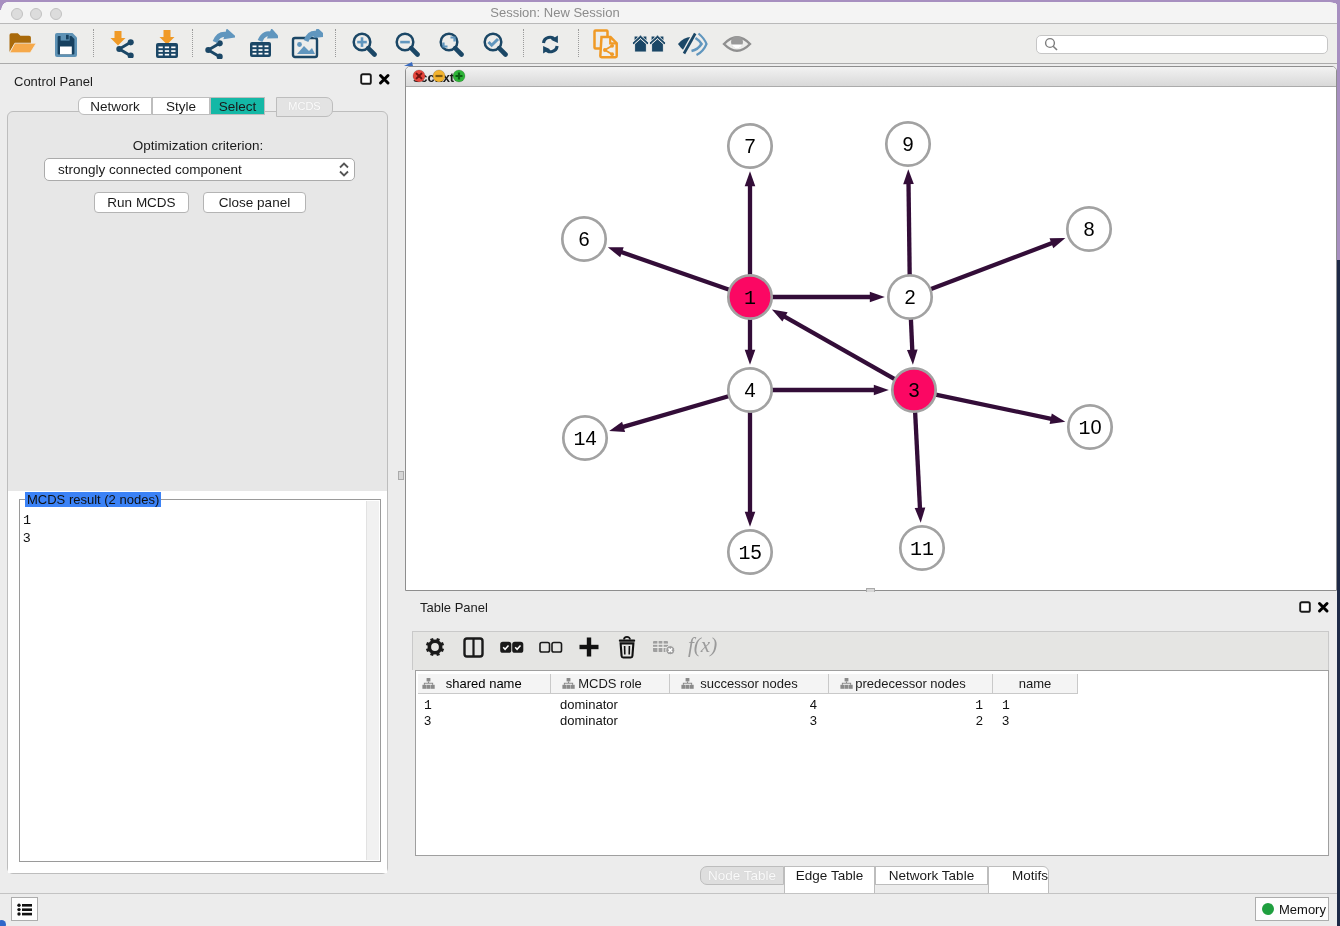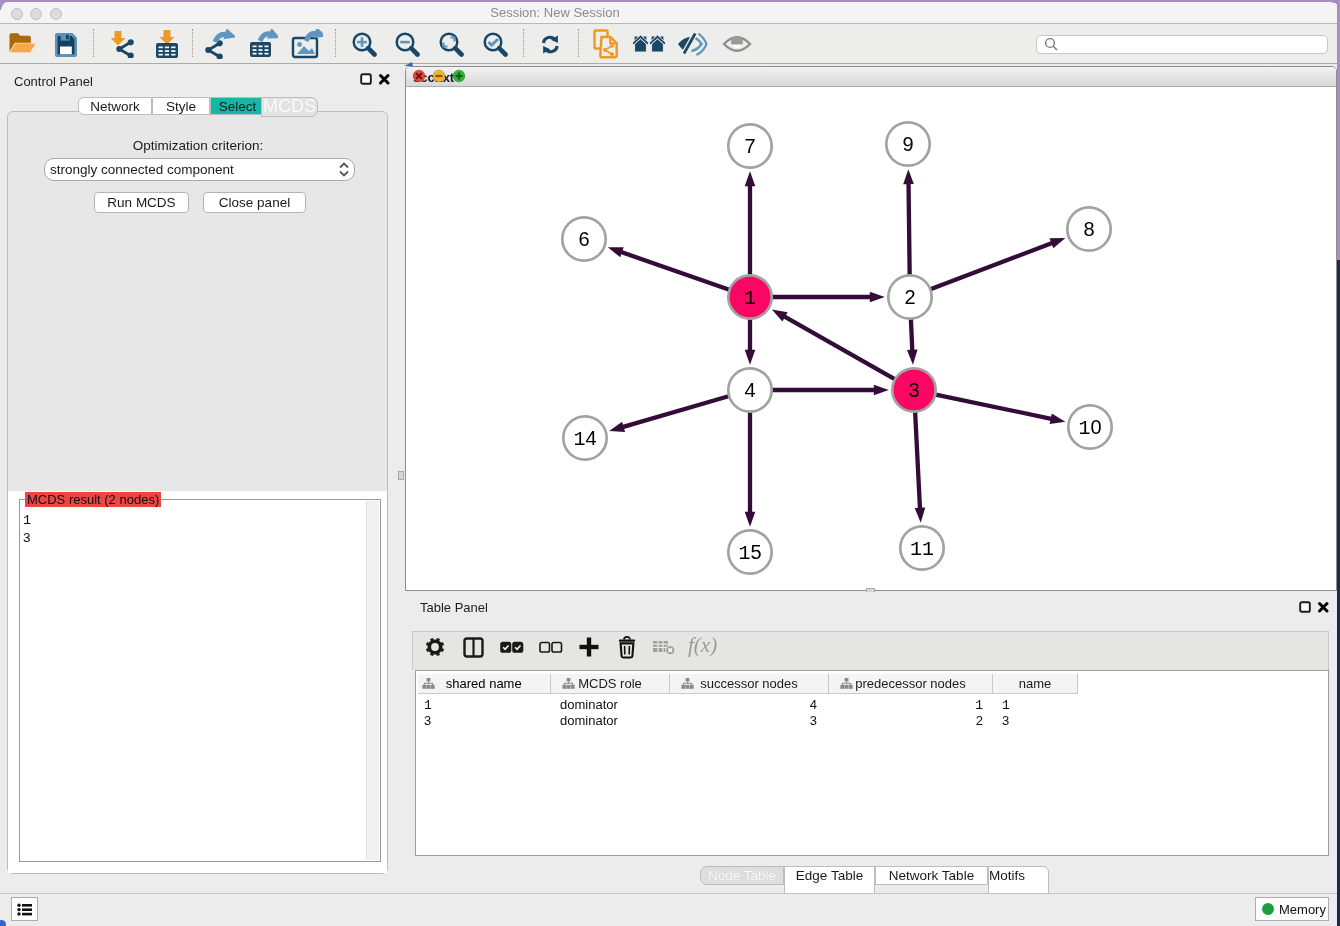--- a/index.html
+++ b/index.html
@@ -151,31 +151,31 @@
   </svg>
 <div class="abs" style="left:14px;top:73.5px;font-size:13px;color:#1d1d1d">Control Panel</div>
 <svg class="abs" style="left:360px;top:73px" width="31" height="13" viewBox="0 0 31 13">
     <rect x="1.2" y="1.2" width="9.6" height="9.6" rx="1.6" fill="#fff" stroke="#1a1a1a" stroke-width="1.9"></rect>
     <path d="M20.5 2.5 L28 10 M28 2.5 L20.5 10" stroke="#000" stroke-width="3" stroke-linecap="round"></path>
   </svg>
 <div class="abs" style="left:7px;top:111px;width:381px;height:763px;background:#E7E7E7;border:1px solid #BDBDBD;border-radius:6px"></div>
 <div class="abs" style="left:78px;top:96.5px;width:74px;height:18px;background:#FFFFFF;border:1px solid #BDBDBD;border-radius:6px 0 0 6px;font-size:13.5px;color:#1a1a1a;text-align:center;line-height:17px;text-shadow:none">Network</div>
 <div class="abs" style="left:152px;top:96.5px;width:58px;height:18px;background:#FFFFFF;border:1px solid #BDBDBD;border-radius:0;font-size:13.5px;color:#1a1a1a;text-align:center;line-height:17px;text-shadow:none">Style</div>
 <div class="abs" style="left:210px;top:96.5px;width:55px;height:18px;background:#14b8a6;border:1px solid #BDBDBD;border-radius:0;font-size:13.5px;color:#1a1a1a;text-align:center;line-height:17px;text-shadow:none">Select</div>
-<div class="abs" style="left:261px;top:96.5px;width:57px;height:20px;background:#E3E3E3;border:1px solid #BDBDBD;border-radius:0 7px 7px 0;font-size:18px;color:#FDFDFD;text-align:center;line-height:17px;text-shadow:0 0 1px #cfcfcf">MCDS</div>
+<div class="abs" style="left:276px;top:96.5px;width:57px;height:20px;background:#E3E3E3;border:1px solid #BDBDBD;border-radius:0 7px 7px 0;font-size:11px;color:#FDFDFD;text-align:center;line-height:17px;text-shadow:0 0 1px #cfcfcf">MCDS</div>
 <div class="abs" style="left:0;top:138px;width:396px;text-align:center;font-size:13.5px;color:#1a1a1a">Optimization criterion:</div>
-<div class="abs" style="left:44px;top:158px;width:311px;height:23px;background:#fff;border:1px solid #ABABAB;border-radius:10px;font-size:13.5px;color:#1a1a1a;line-height:21px;padding-left:5px">strongly connected component</div>
+<div class="abs" style="left:44px;top:158px;width:311px;height:23px;background:#fff;border:1px solid #ABABAB;border-radius:5px;font-size:13.5px;color:#1a1a1a;line-height:21px;padding-left:13px">strongly connected component</div>
 <svg class="abs" style="left:338px;top:162px" width="12" height="15" viewBox="0 0 12 15">
     <path d="M2 5.5 L6 1.5 L10 5.5 M2 9.5 L6 13.5 L10 9.5" fill="none" stroke="#555" stroke-width="1.8"></path>
   </svg>
 <div class="abs" style="left:94px;top:192px;width:95px;height:21px;background:#fff;border:1px solid #B4B4B4;border-radius:4px;font-size:13.5px;text-align:center;line-height:19px;color:#1a1a1a">Run MCDS</div>
 <div class="abs" style="left:203px;top:192px;width:103px;height:21px;background:#fff;border:1px solid #B4B4B4;border-radius:4px;font-size:13.5px;text-align:center;line-height:19px;color:#1a1a1a">Close panel</div>
 <div class="abs" style="left:8px;top:491px;width:379px;height:382px;background:#fff"></div>
 <div class="abs" style="left:19px;top:499px;width:362px;height:363px;border:1px solid #9a9a9a"></div>
-<div class="abs" style="left:25px;top:492px;background:#ef4444;padding:0 2px;font-size:13px;color:#111">MCDS result (2 nodes)</div>
+<div class="abs" style="left:25px;top:492px;background:#3b82f6;padding:0 2px;font-size:13px;color:#111">MCDS result (2 nodes)</div>
 <div class="abs" style="left:366px;top:501px;width:13px;height:359px;background:#F1F1F1;border-left:1px solid #E2E2E2"></div>
 <div class="abs" style="left:23px;top:511px;font-size:13.5px;color:#111;line-height:17px"><span style="font-family:'Liberation Mono',monospace">1</span><br>3</div>
 <div class="abs" style="left:398px;top:471px;width:6px;height:9px;background:#d6d6d6;border:1px solid #aaa"></div>
 <div class="abs" style="left:405px;top:66px;width:932px;height:525px;background:#fff;border:1px solid #8E8E8E;border-radius:5px 5px 0 0"></div>
 <div class="abs" style="left:406px;top:67px;width:930px;height:20px;background:linear-gradient(#F2F2F2,#D9D9D9);border-bottom:1px solid #ABABAB;border-radius:4px 4px 0 0"></div>
 <div class="abs" style="left:406px;top:68px;width:930px;height:26px;font-size:13px;font-weight:bold;color:#1a1a1a;line-height:19px;text-indent:7px">scc.txt</div>
 <svg class="abs" style="left:412px;top:69px" width="62" height="15" viewBox="0 0 62 15">
     <circle cx="7" cy="7" r="6" fill="#E6453C" stroke="rgba(0,0,0,0.2)" stroke-width="0.8"></circle>
     <path d="M4.6 4.6 L9.4 9.4 M9.4 4.6 L4.6 9.4" stroke="#701210" stroke-width="2" stroke-linecap="round"></path>
     <circle cx="27" cy="7" r="6" fill="#F3B32E" stroke="rgba(0,0,0,0.2)" stroke-width="0.8"></circle>
@@ -333,21 +333,21 @@
 <div class="abs" style="left:895px;top:697px;width:88px;text-align:right;font-size:13px;color:#111"><span style="font-family:'Liberation Mono',monospace">1</span></div>
 <div class="abs" style="left:1002px;top:697px;font-size:13px;color:#111"><span style="font-family:'Liberation Mono',monospace">1</span></div>
 <div class="abs" style="left:424px;top:713px;font-size:13px;color:#111">3</div>
 <div class="abs" style="left:560px;top:713px;font-size:13px;color:#111">dominator</div>
 <div class="abs" style="left:729px;top:713px;width:88px;text-align:right;font-size:13px;color:#111">3</div>
 <div class="abs" style="left:895px;top:713px;width:88px;text-align:right;font-size:13px;color:#111">2</div>
 <div class="abs" style="left:1002px;top:713px;font-size:13px;color:#111">3</div>
 <div class="abs" style="left:700px;top:866px;width:84px;height:19px;background:#DEDEDE;border:1px solid #BDBDBD;border-radius:7px 0 0 7px;font-size:13.5px;color:#FAFAFA;text-align:center;line-height:18px;text-shadow:0 0 1px #c9c9c9">Node Table</div>
 <div class="abs" style="left:784px;top:866px;width:91px;height:34px;background:#fff;border:1px solid #BDBDBD;border-radius:0;font-size:13.5px;color:#1a1a1a;text-align:center;line-height:18px;text-shadow:none">Edge Table</div>
 <div class="abs" style="left:875px;top:866px;width:113px;height:19px;background:#fff;border:1px solid #BDBDBD;border-radius:0;font-size:13.5px;color:#1a1a1a;text-align:center;line-height:18px;text-shadow:none">Network Table</div>
-<div class="abs" style="left:988px;top:866px;width:61px;height:35px;background:#fff;border:1px solid #BDBDBD;border-radius:0 6px 6px 0;font-size:13.5px;color:#1a1a1a;text-align:left;line-height:18px;text-shadow:none">Motifs</div>
+<div class="abs" style="left:988px;top:866px;width:61px;height:35px;background:#fff;border:1px solid #BDBDBD;border-radius:0 6px 6px 0;font-size:13.5px;color:#1a1a1a;text-align:right;line-height:18px;text-shadow:none">Motifs</div>
 <div class="abs" style="left:0;top:893px;width:1337px;height:33px;background:#ECECEC;border-top:1px solid #C3C3C3"></div>
 <div class="abs" style="left:11px;top:897px;width:27px;height:24px;background:#FDFDFD;border:1px solid #ADADAD"></div>
 <svg class="abs" style="left:17px;top:903px" width="16" height="13" viewBox="0 0 16 13">
     <circle cx="2" cy="2.2" r="1.7" fill="#111"></circle>
     <circle cx="2" cy="6.6" r="1.7" fill="#111"></circle>
     <circle cx="2" cy="11" r="1.7" fill="#111"></circle>
     <rect x="5" y="1" width="10" height="2.6" fill="#111"></rect>
     <rect x="5" y="5.4" width="10" height="2.6" fill="#111"></rect>
     <rect x="5" y="9.8" width="10" height="2.6" fill="#111"></rect>
   </svg>

